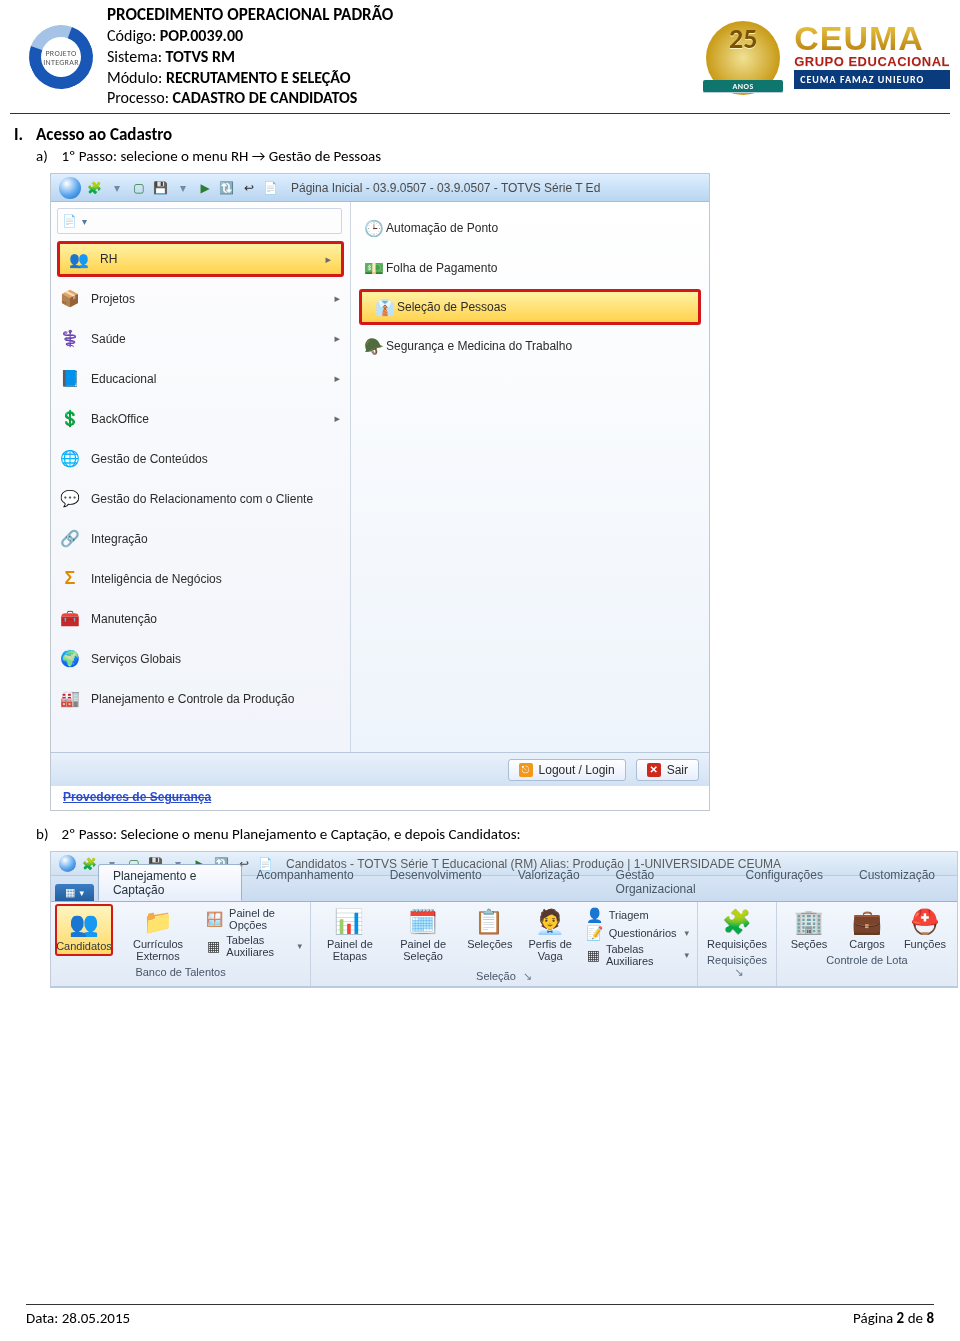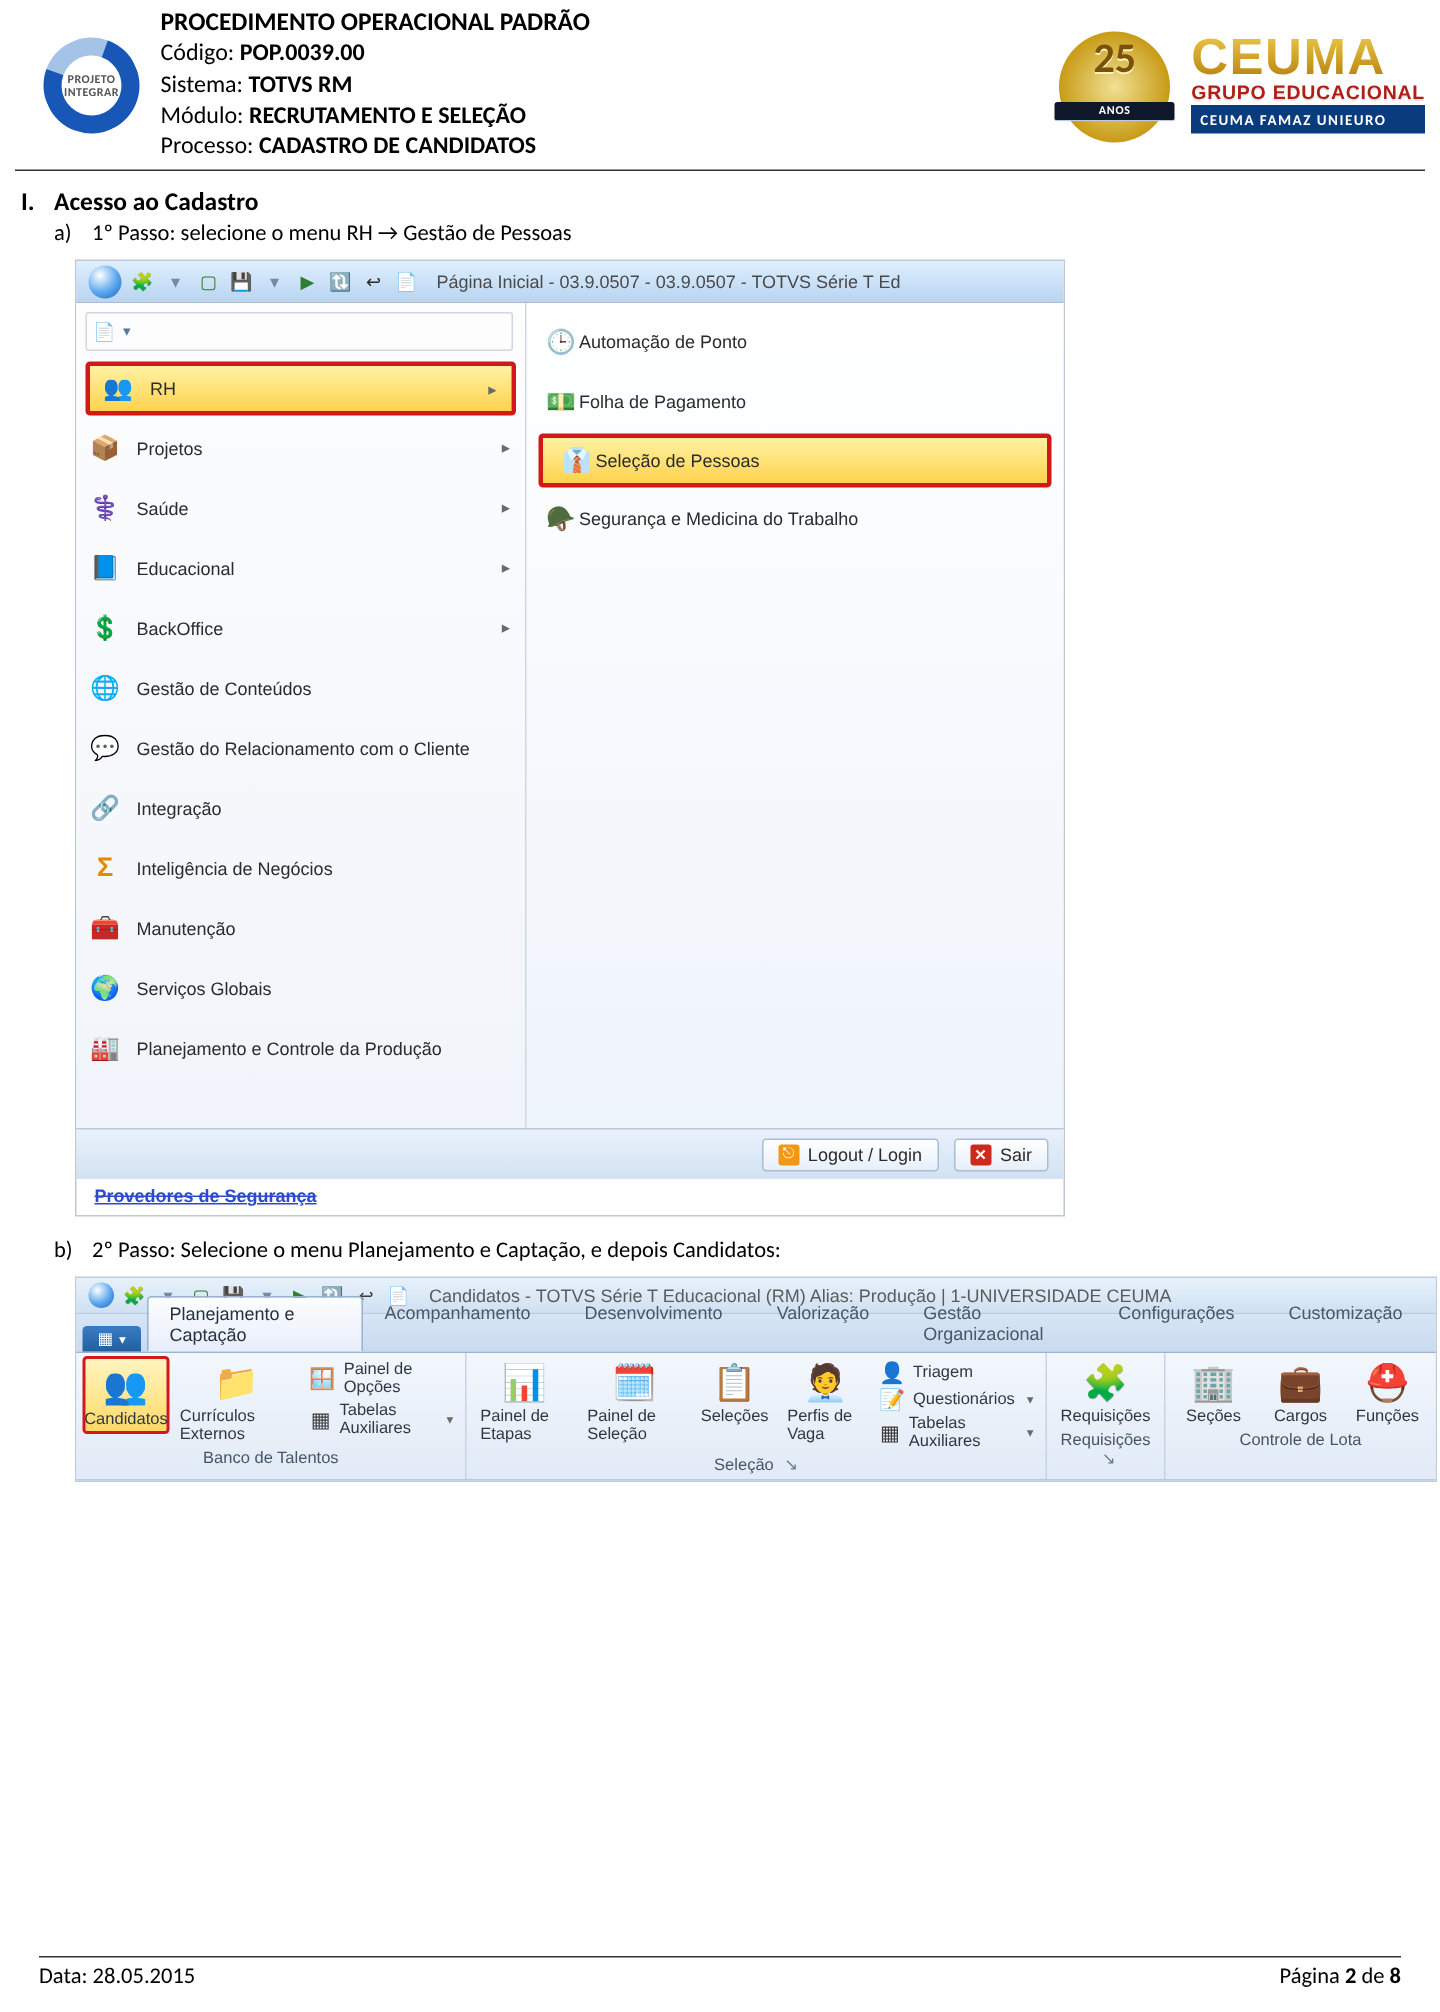--- a/index.html
+++ b/index.html
@@ -31,43 +31,43 @@
   .logo-integrar .ring {
     position:absolute; inset:4px;
     border-radius:50%;
     border:12px solid #1857b6;
     border-top-color:#a5c3e6;
     transform:rotate(-25deg);
   }
   .logo-integrar .txt {
     position:absolute; top:28px; left:0; right:0;
     text-align:center;
-    font-size:8px; font-weight:bold; color:#555;
+    font-size:8px; font-weight:normal; color:#555;
     letter-spacing:0.3px;
     line-height:9px;
   }
   .doc-meta { flex:1 1 auto; line-height:1.3; font-size:16px; }
   .doc-meta .title { font-weight:bold; font-size:17px; }
   .doc-meta .row b { font-weight:bold; }
   .logos-right { flex:0 0 auto; display:flex; align-items:center; gap:6px; margin-left:8px; }
   .badge25 {
     width:90px; height:80px;
     position:relative;
   }
   .badge25 .circle {
     position:absolute; top:4px; left:8px; width:74px; height:74px;
     border-radius:50%;
     background:radial-gradient(circle at 50% 50%, #f0e194 0%, #c99b17 70%, #8a6a10 100%);
     display:flex; justify-content:center;
     font-weight:900; font-size:28px; color:#7a5207;
     text-shadow:0 1px 0 #fff3bf;
   }
   .badge25 .ribbon {
-    position:absolute; bottom:16px; left:5px; right:5px; height:13px;
-    background:#0f172a; border-radius:2px;
+    position:absolute; bottom:4px; left:5px; right:5px; height:13px;
+    background:#0f766e; border-radius:2px;
     color:#fff; font-size:8px; font-weight:bold;
     display:flex; align-items:center; justify-content:center;
     letter-spacing:0.5px;
   }
   .ceuma-block { display:flex; flex-direction:column; gap:2px; }
   .ceuma-top {
     font-family: Impact, "Arial Black", sans-serif;
     font-size:34px; font-weight:900; letter-spacing:1px;
     background:linear-gradient(#e9c443,#b88110);
     -webkit-background-clip:text; background-clip:text; color:transparent;
@@ -246,21 +246,21 @@
   .rgroup .caption {
     text-align:center; font-size:11px; color:#465569;
     padding:2px 0 3px 0;
   }
   .bigbtn {
     display:flex; flex-direction:column; align-items:center;
     padding:2px 5px; gap:0;
     min-width:56px;
   }
   .bigbtn .bi { width:32px; height:32px; display:flex; align-items:center; justify-content:center; font-size:24px; }
-  .bigbtn .bl { font-size:11px; color:#2e3845; text-align:left; line-height:1.1; }
+  .bigbtn .bl { font-size:11px; color:#2e3845; text-align:center; line-height:1.1; }
   .bigbtn.hl {
     border:2px solid #d31818; border-radius:3px;
     background:linear-gradient(#fff4c0,#ffd966);
   }
   .minirow { display:flex; align-items:center; gap:6px; padding:1px 4px; }
   .minirow .mi { width:16px; height:16px; display:flex; align-items:center; justify-content:center; font-size:14px; }
   .minirow .ml { font-size:11px; color:#2e3845; }
   .minirow .dd { font-size:9px; color:#6a6a6a; margin-left:2px; }
 
   

